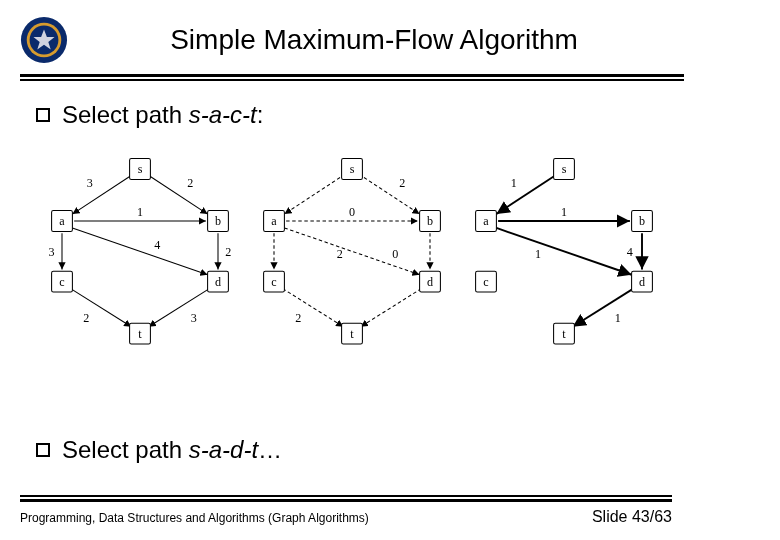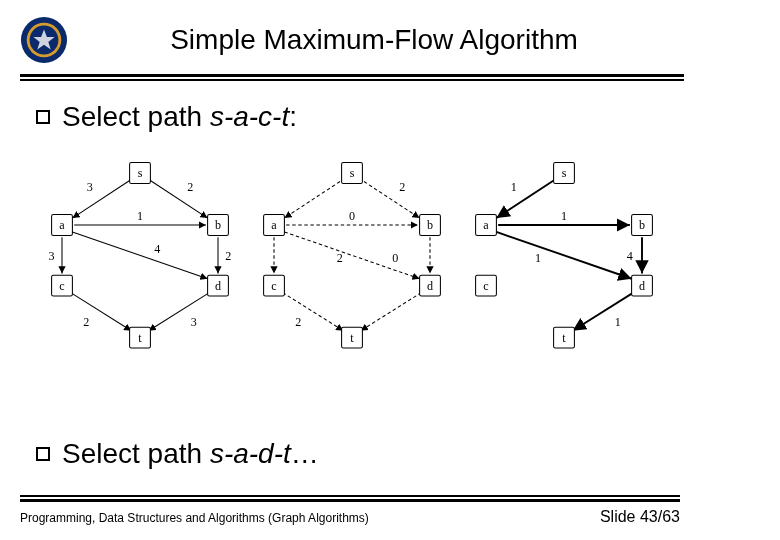--- a/index.html
+++ b/index.html
@@ -41,21 +41,21 @@
     border-top: 3px solid #000;
     border-bottom: 2px solid #000;
     height: 2px;
   }
   .body {
     padding: 12px 30px 0 30px;
   }
   .bullet {
     display: flex;
     align-items: center;
-    font-size: 28px;
+    font-size: 24px;
     margin: 8px 0 14px 6px;
   }
   .bullet-marker {
     width: 14px;
     height: 14px;
     border: 2px solid #000;
     box-sizing: border-box;
     margin-right: 12px;
     flex: 0 0 auto;
   }
@@ -76,27 +76,27 @@
   }
   .node { fill: #fff; stroke: #000; stroke-width: 1.2; }
   .nodelabel { font: 14px "Times New Roman", serif; text-anchor: middle; dominant-baseline: central; }
   .edgelabel { font: 14px "Times New Roman", serif; text-anchor: middle; dominant-baseline: central; }
   .edge { fill: none; stroke: #000; stroke-width: 1.2; }
   .edge-dash { fill: none; stroke: #000; stroke-width: 1.2; stroke-dasharray: 4 3; }
   .edge-thick { fill: none; stroke: #000; stroke-width: 2.2; }
   .bullet2-wrap {
     position: absolute;
     left: 30px;
-    bottom: 56px;
+    bottom: 62px;
     margin-top: 32px;
   }
   .footer {
     position: absolute;
     left: 0;
-    right: 4px;
+    right: 12px;
     bottom: 0;
     padding: 0 20px 14px 20px;
   }
   .rule-bot {
     border-top: 2px solid #000;
     border-bottom: 3px solid #000;
     height: 2px;
     margin-bottom: 6px;
   }
   .footer-row {

